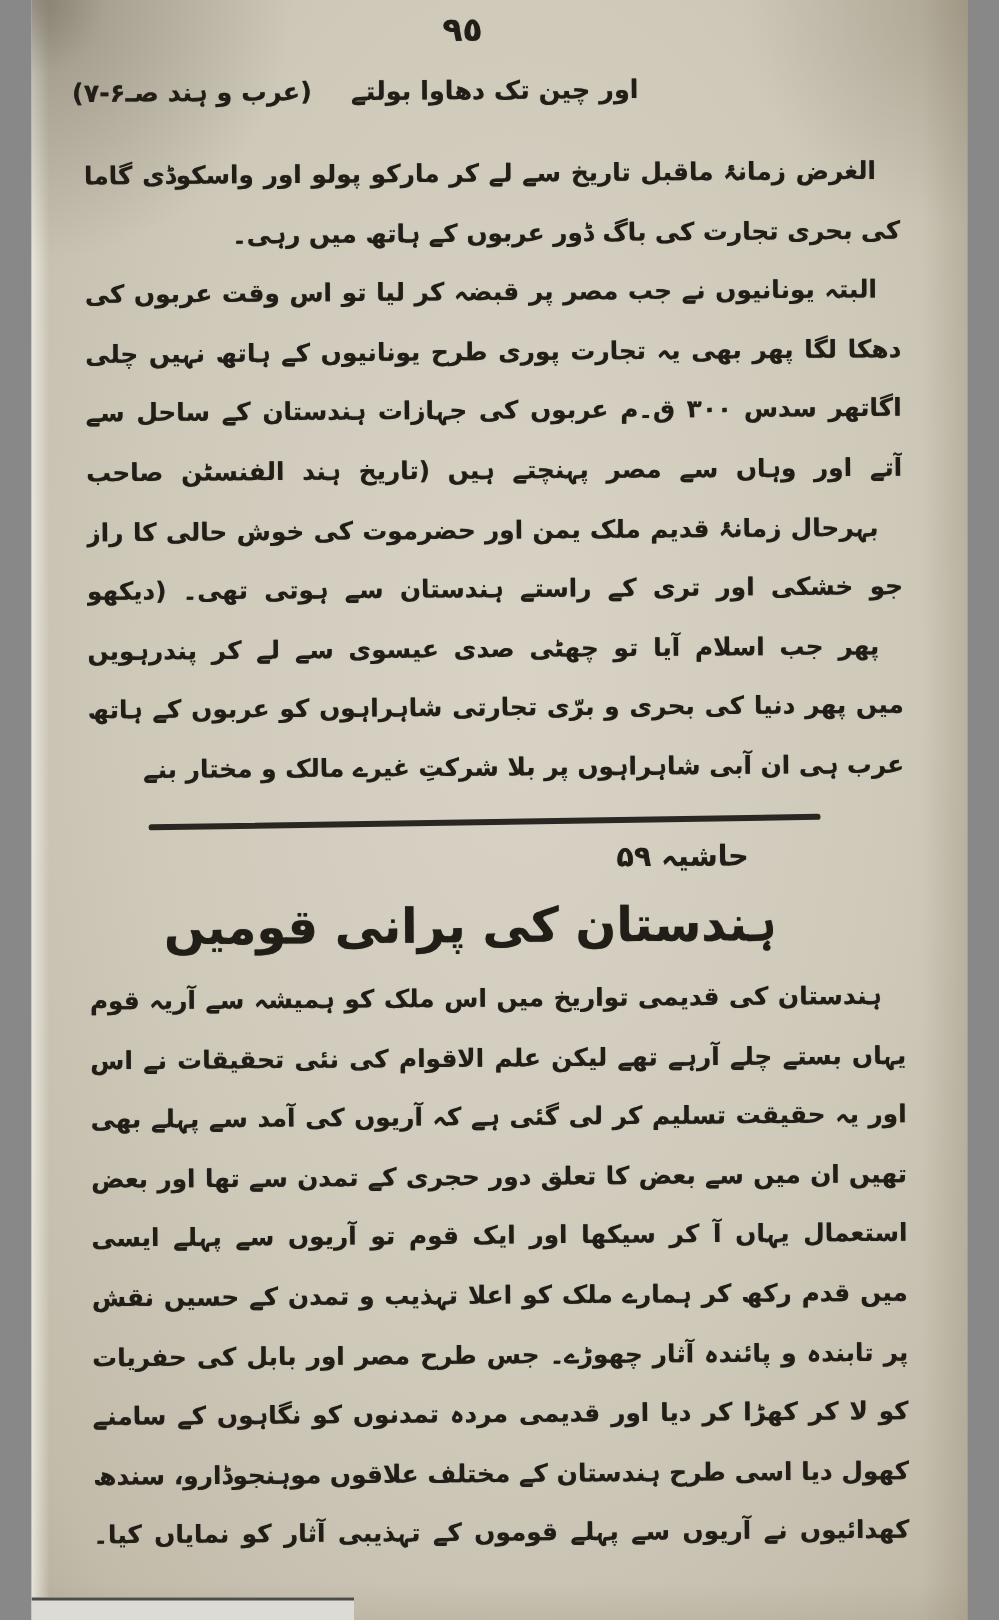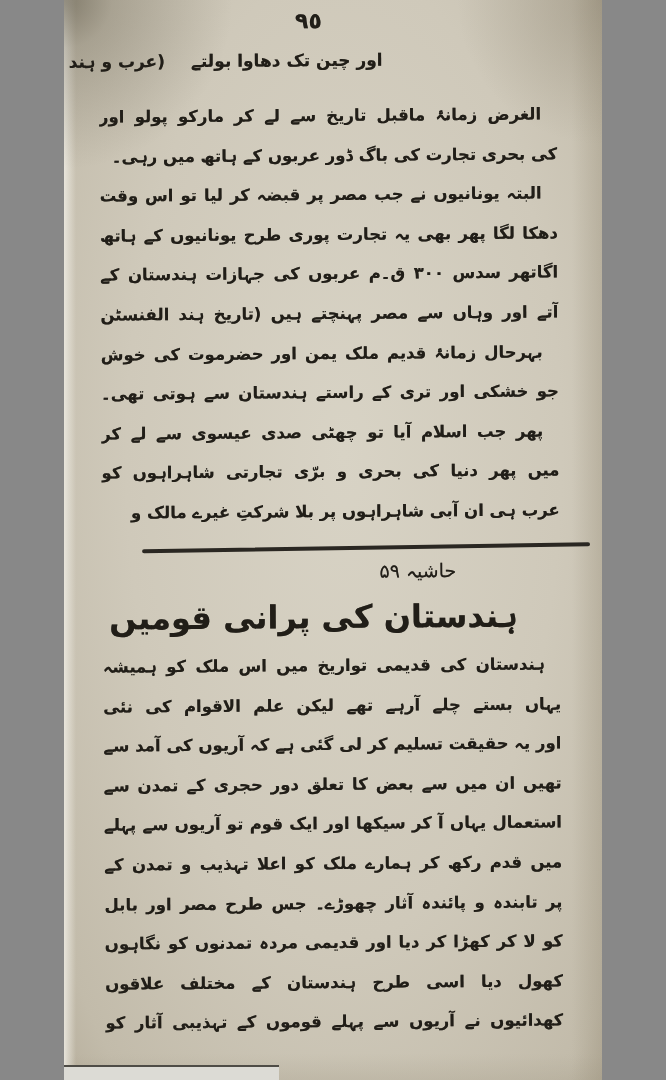--- a/index.html
+++ b/index.html
@@ -1,18 +1,18 @@
 <!DOCTYPE html>
 <html lang="ur" dir="rtl"><head>
 <meta charset="utf-8">
 <style>
   html,body{margin:0;padding:0;background:#888;}
   #page{
     position:relative;
-    width:538px;height:1080px;
+    width:624px;height:1080px;
     margin:0 auto;
     overflow:hidden;
     font-family:"DejaVu Sans",sans-serif;
     background-color:#cec8b9;
     background:
       radial-gradient(circle at 0% 0%, rgba(78,72,56,0.55) 0%, rgba(78,72,56,0.25) 4%, rgba(78,72,56,0) 14%),
       radial-gradient(circle at 100% 0%, rgba(110,100,80,0.30) 0%, rgba(110,100,80,0) 12%),
       linear-gradient(90deg, rgba(236,233,224,0.9) 0px, rgba(236,233,224,0) 12px),
       linear-gradient(270deg, rgba(150,140,118,0.35) 0px, rgba(150,140,118,0) 30px),
       linear-gradient(0deg, rgba(160,152,132,0.25) 0px, rgba(160,152,132,0) 26px),
@@ -38,21 +38,21 @@
     text-align:justify;text-align-last:justify;
   }
   .l.end{text-align:right;text-align-last:right;}
   .l.ind{padding-right:16px;}
   #divider{
     position:absolute;top:546px;left:78px;width:448px;height:4px;
     background:#2a2722;border-radius:2px;transform:rotate(-0.5deg);
   }
   #footnote-label{
     position:absolute;top:560px;right:146px;
-    font-size:19px;font-weight:normal;white-space:nowrap;text-align:center;
+    font-size:19px;font-weight:bold;white-space:nowrap;text-align:center;
   }
   #heading{
     position:absolute;top:590px;left:0;right:40px;
     text-align:center;font-size:32px;font-weight:bold;
     line-height:54px;white-space:nowrap;
   }
   #edge-artifact{
     position:absolute;left:0;bottom:0;width:215px;height:13px;
     background:#dcdbd5;border-top:2px solid #4e4c46;
   }

